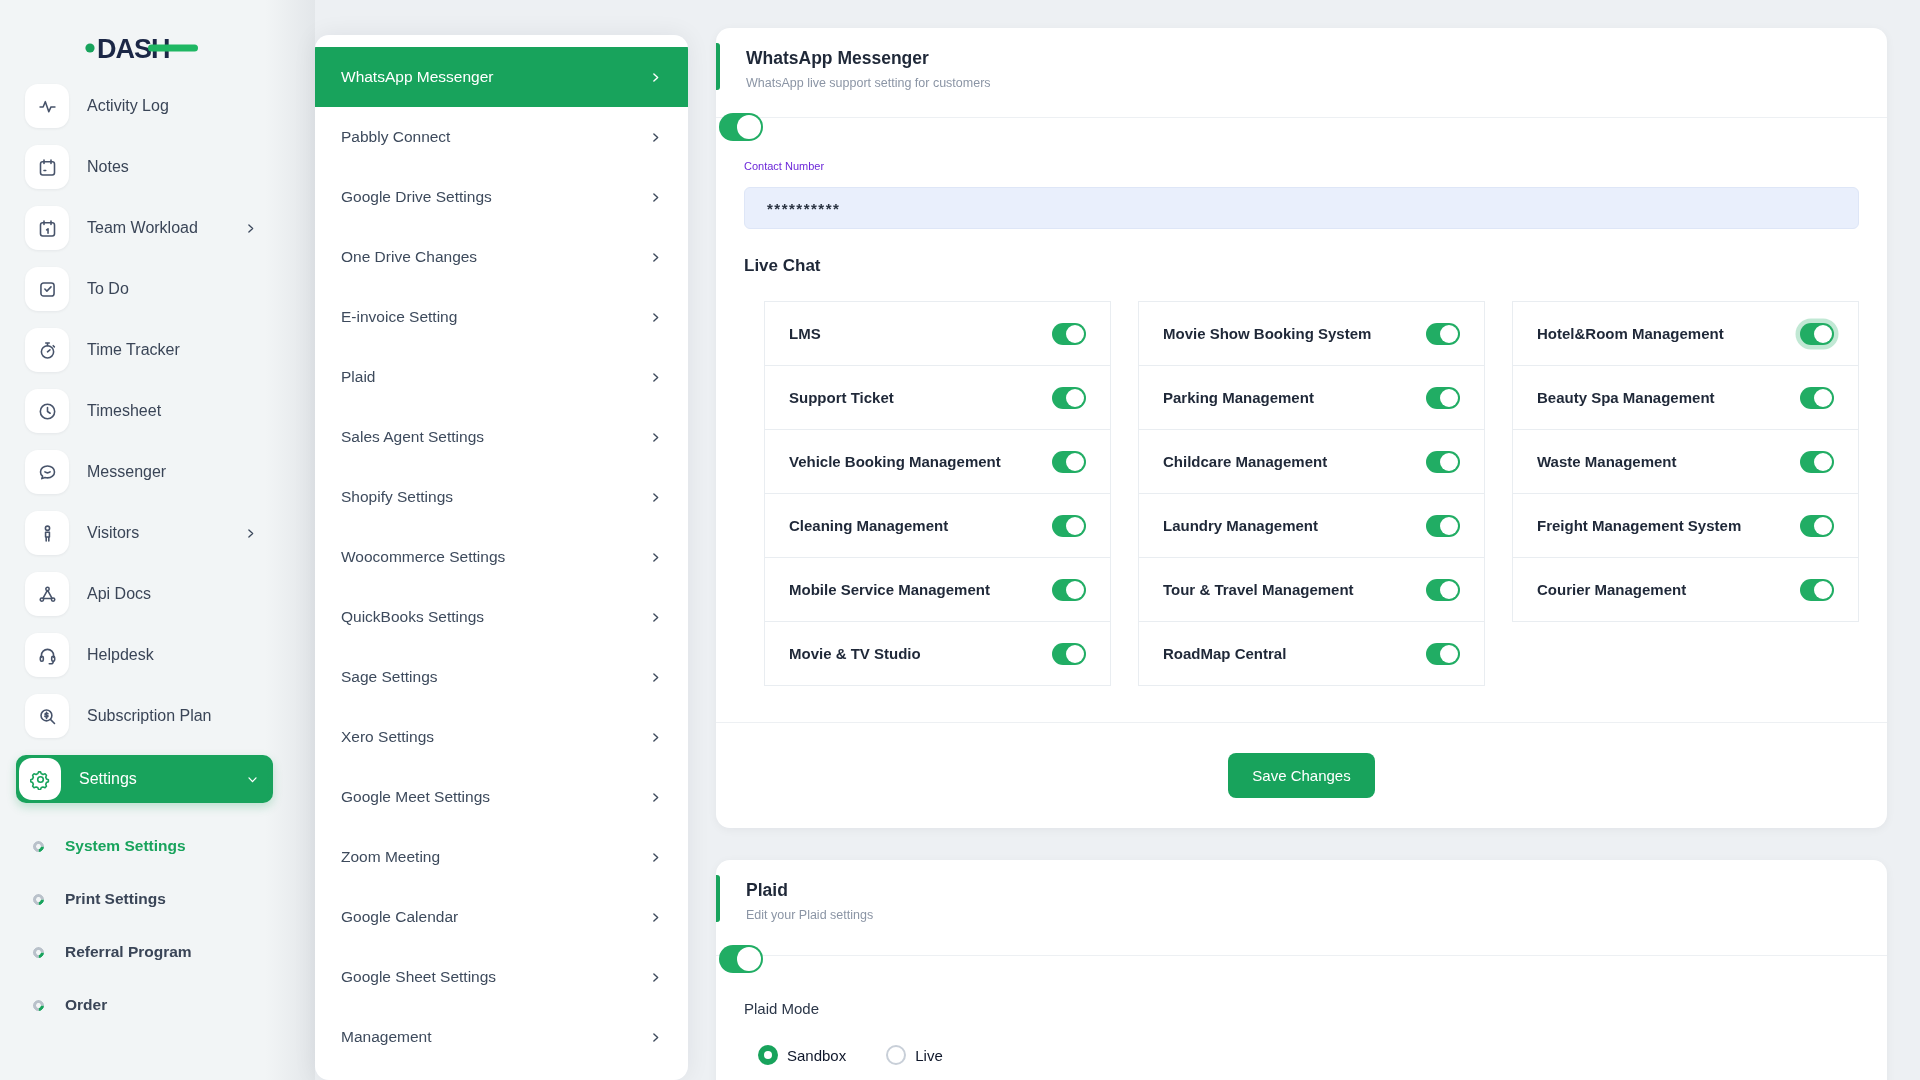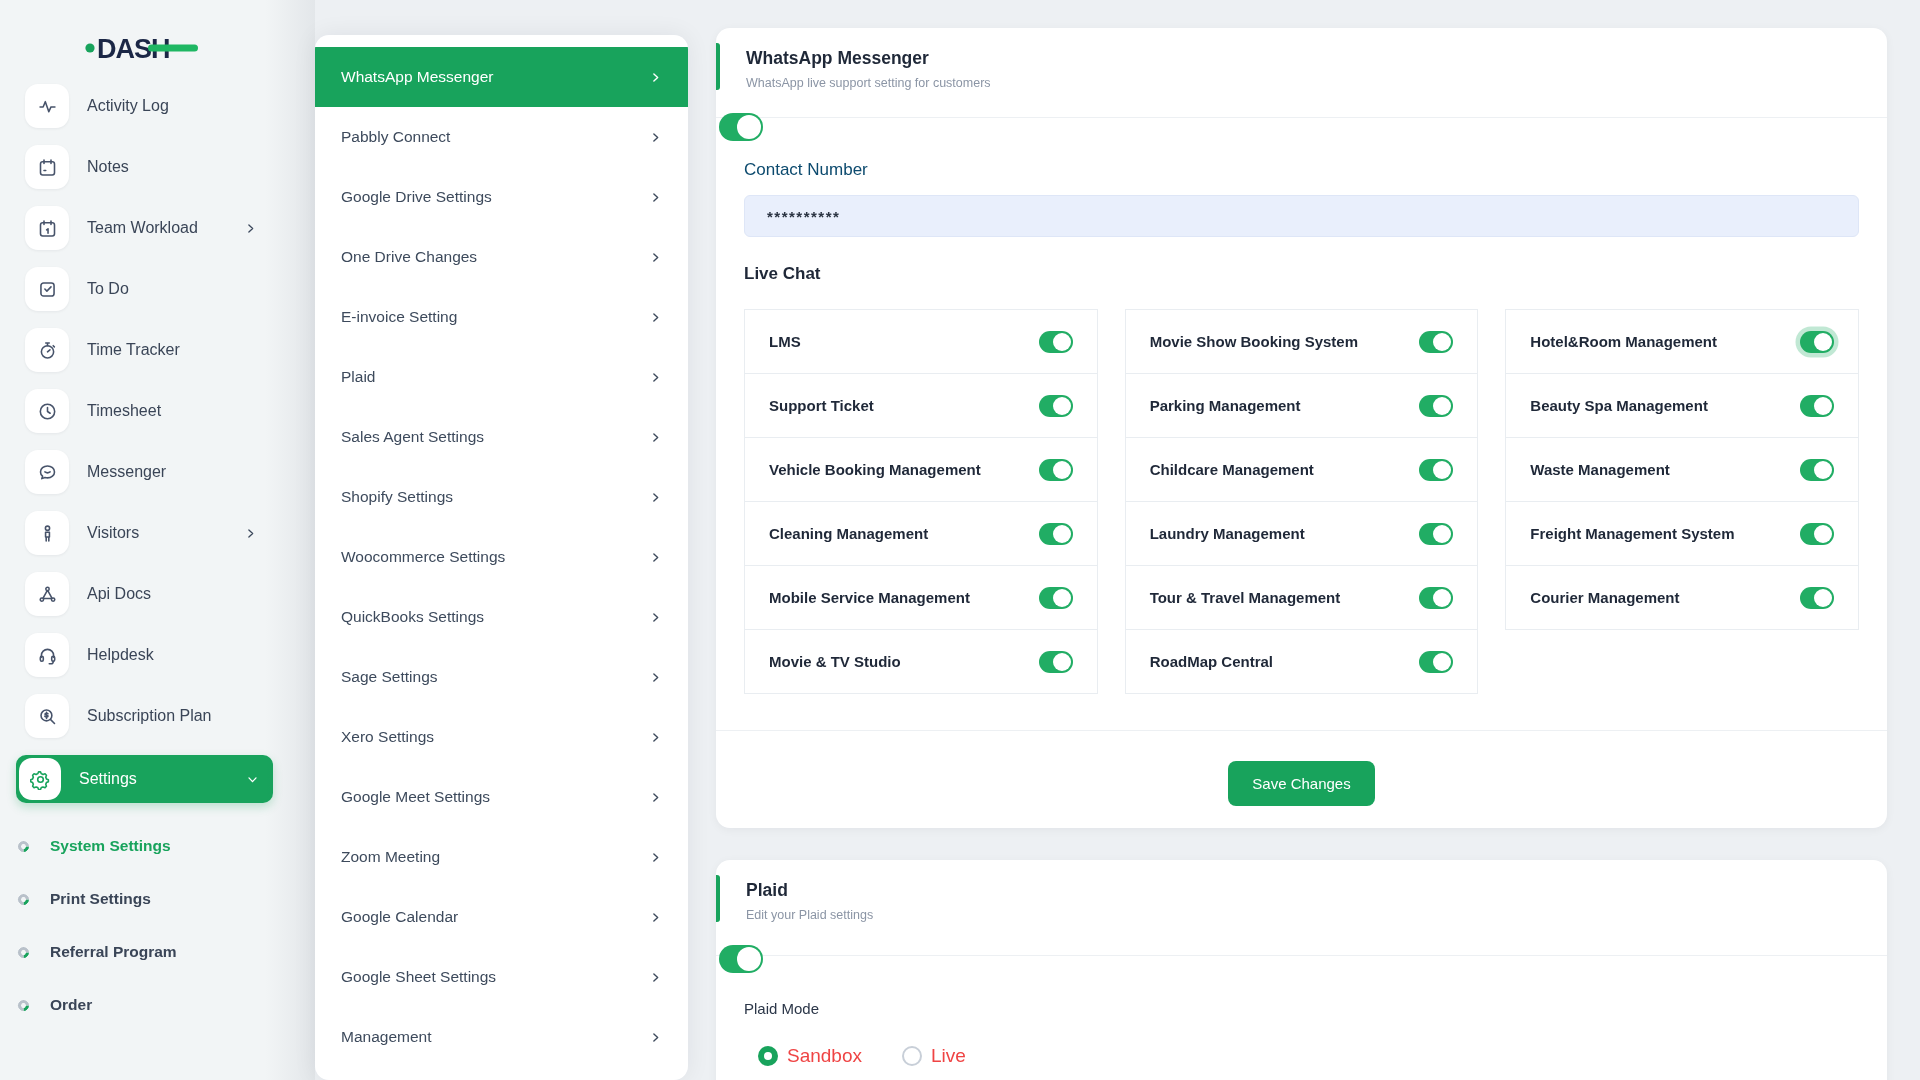--- a/index.html
+++ b/index.html
@@ -32,21 +32,21 @@
     box-shadow:0 1px 3px rgba(16,24,40,.06);display:flex;align-items:center;justify-content:center;color:#47536A;}
   .icon-box svg{width:21px;height:21px;}
   .side-label{margin-left:18px;font-size:16px;font-weight:400;color:var(--label);white-space:nowrap;}
   .side-chev{margin-left:auto;color:#3c485c;display:flex;}
   .side-chev svg{width:13px;height:13px;}
   .side-item.active{background:var(--accent);border-radius:10px;height:48px;
     margin-left:-9px;margin-right:-16px;padding:0 14px 0 3px;box-shadow:0 4px 10px rgba(24,163,92,.25);}
   .side-item.active .icon-box{flex-basis:42px;width:42px;height:42px;color:var(--accent);box-shadow:none;}
   .side-item.active .side-label{color:#fff;}
   .side-item.active .side-chev{color:#fff;}
-  .sub-nav{position:absolute;left:0;top:824px;width:100%;padding-left:18px;}
+  .sub-nav{position:absolute;left:0;top:824px;width:100%;padding-left:33px;}
   .sub-item{display:flex;align-items:center;height:44px;margin-bottom:9px;cursor:pointer;}
   .bullet{width:11px;height:11px;border-radius:50%;border:3px solid #b9c1ca;border-bottom-color:var(--accent);transform:rotate(-45deg);}
   .sub-label{margin-left:21px;font-size:15.5px;font-weight:600;color:var(--label);}
   .sub-item.active .sub-label{color:var(--accent);}
 
   
   .menu-card{position:absolute;left:315px;top:35px;width:373px;height:1045px;background:var(--card);
     border-radius:14px;box-shadow:0 0 24px rgba(16,24,40,.07);padding-top:12px;overflow:hidden;}
   .menu-item{height:60px;display:flex;align-items:center;padding:0 26px;cursor:pointer;}
   .menu-label{font-size:15.5px;color:#3D4A5C;}
@@ -69,45 +69,45 @@
   .head-toggle{position:absolute;right:27px;top:23px;}
 
   
   .switch{position:relative;display:inline-block;width:44px;height:28px;border-radius:14px;background:var(--toggle);cursor:pointer;}
   .switch::after{content:"";position:absolute;top:2px;right:2px;width:24px;height:24px;border-radius:50%;background:#fff;}
   .switch.sm{width:34px;height:22px;border-radius:11px;}
   .switch.sm::after{top:2px;right:2px;width:18px;height:18px;}
   .switch.focus{box-shadow:0 0 0 4.5px rgba(33,173,100,.28);}
 
   .card-body{padding:0 28px;}
-  .field-label{margin-top:42px;font-size:17px;color:#0c4a6e;}
+  .field-label{margin-top:42px;font-size:11px;color:#6d28d9;}
   .contact-input{display:block;margin-top:15px;width:100%;height:42px;background:var(--input-bg);
     border:1px solid #DEE6F7;border-radius:6px;padding:0 22px;font-family:"Liberation Sans",sans-serif;
     font-size:15px;font-weight:700;letter-spacing:1.5px;color:#2A3342;outline:none;}
   .section-title{margin-top:27px;font-size:17px;font-weight:700;color:var(--ink);}
 
-  .module-grid{margin-top:25px;display:grid;grid-template-columns:1fr 1fr 1fr;column-gap:27px;align-items:start;}
+  .module-grid{margin-top:25px;display:grid;grid-template-columns:1fr 1fr 1fr;column-gap:27px;align-items:start;margin-left:20px;}
   .mod-col{display:flex;flex-direction:column;}
   .cell{display:flex;align-items:center;justify-content:space-between;height:65px;
     border:1px solid var(--cellline);margin-top:-1px;padding:0 24px;background:#fff;}
   .cell:first-child{margin-top:0;}
   .cell-label{font-size:15px;font-weight:700;color:var(--ink);}
 
   .card-foot{margin-top:36px;border-top:1px solid var(--line);padding:30px 38px 0;display:flex;justify-content:center;}
   .save-btn{width:147px;height:45px;background:var(--accent);color:#fff;border:none;border-radius:8px;
     font-family:"Liberation Sans",sans-serif;font-size:15px;cursor:pointer;}
 
   
   .mode-label{margin-top:44px;font-size:15px;color:#2B3648;}
   .radio-row{margin-top:28px;display:flex;align-items:center;padding-left:14px;}
   .radio{width:20px;height:20px;border-radius:50%;position:relative;cursor:pointer;flex:0 0 20px;}
   .radio.on{background:var(--accent);}
   .radio.on::after{content:"";position:absolute;inset:6px;border-radius:50%;background:#fff;}
   .radio.off{background:#fff;border:2px solid #C8CFD8;}
-  .radio-label{margin:0 40px 0 9px;font-size:19px;color:#ef4444;}
+  .radio-label{margin:0 40px 0 9px;font-size:15px;color:#0f172a;}
 
   svg.stroke{fill:none;stroke:currentColor;stroke-width:1.8;stroke-linecap:round;stroke-linejoin:round;}
 </style>
 </head>
 <body>
 
 <div class="app">
 
   <aside class="sidebar">
     <div class="logo">

